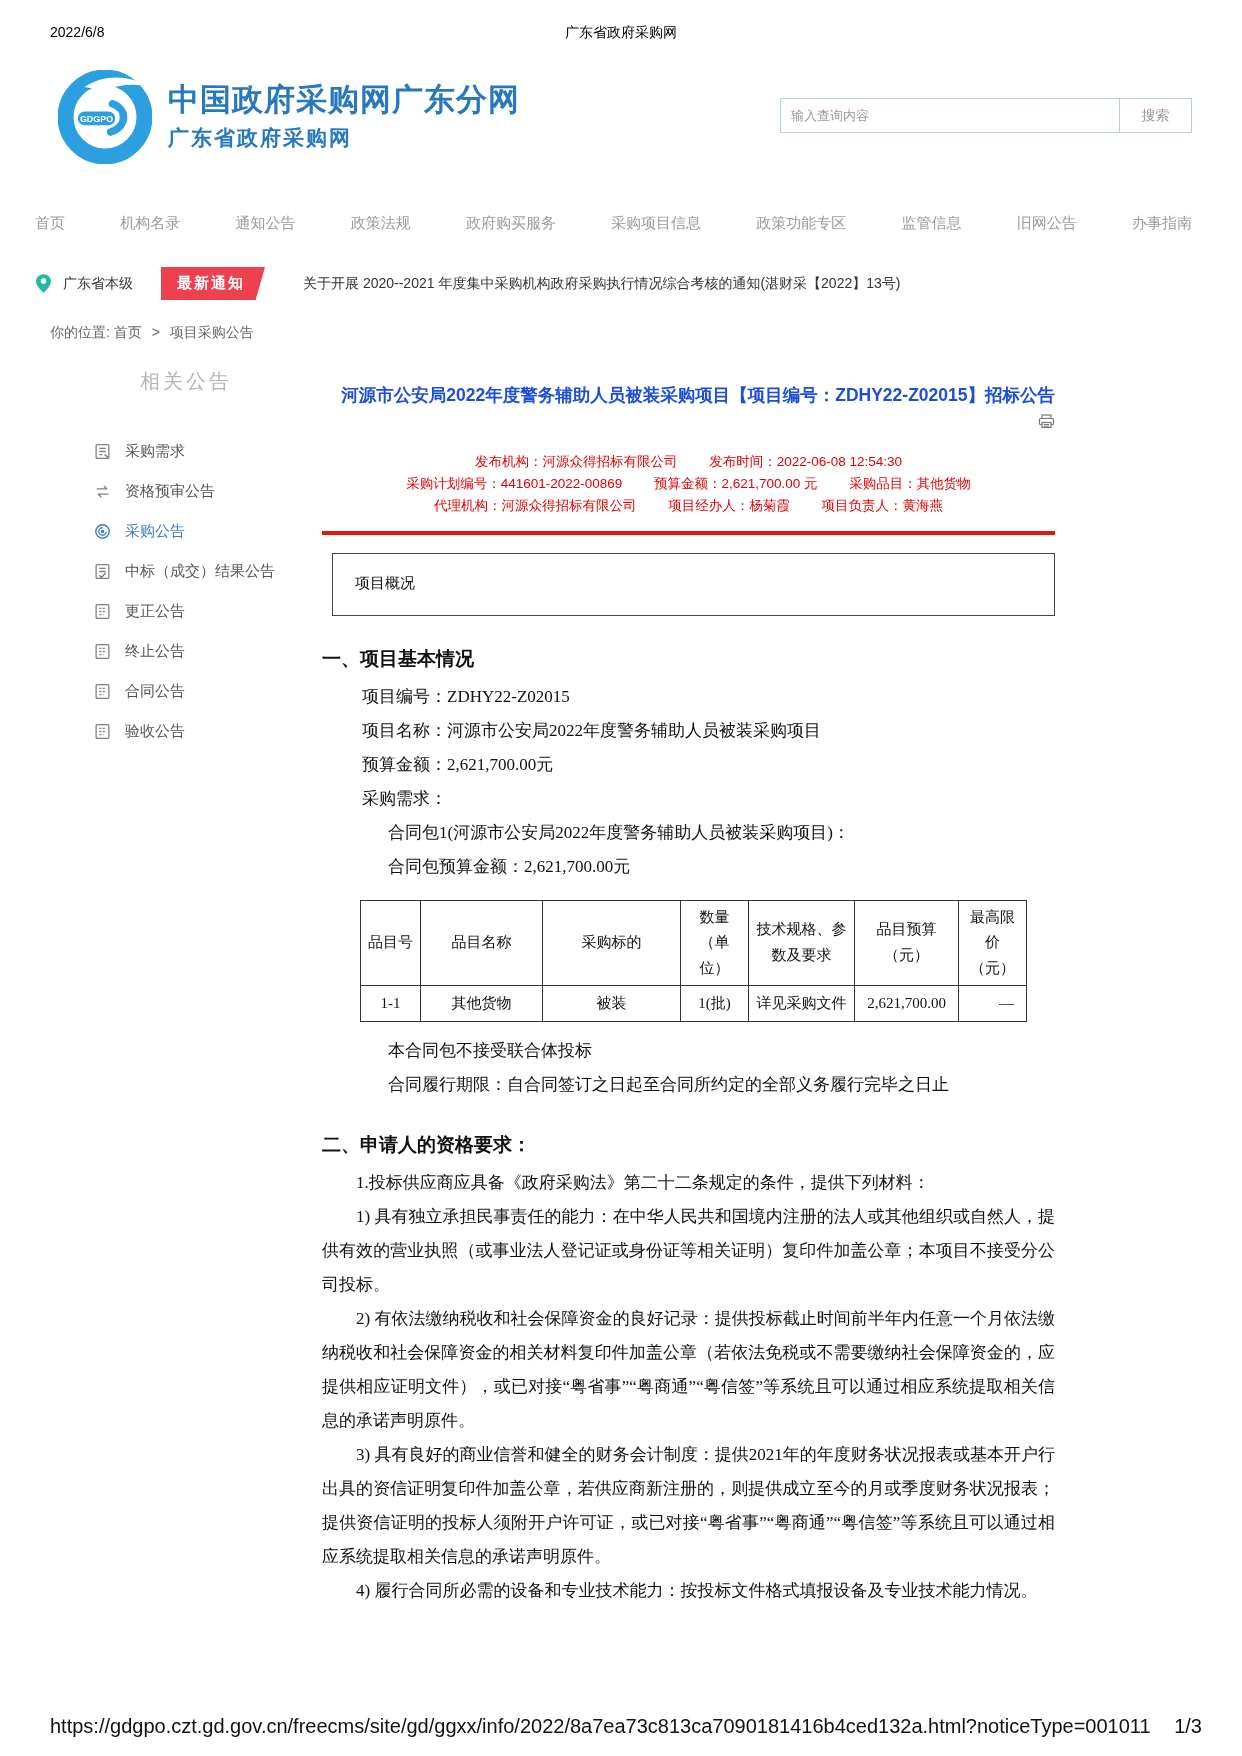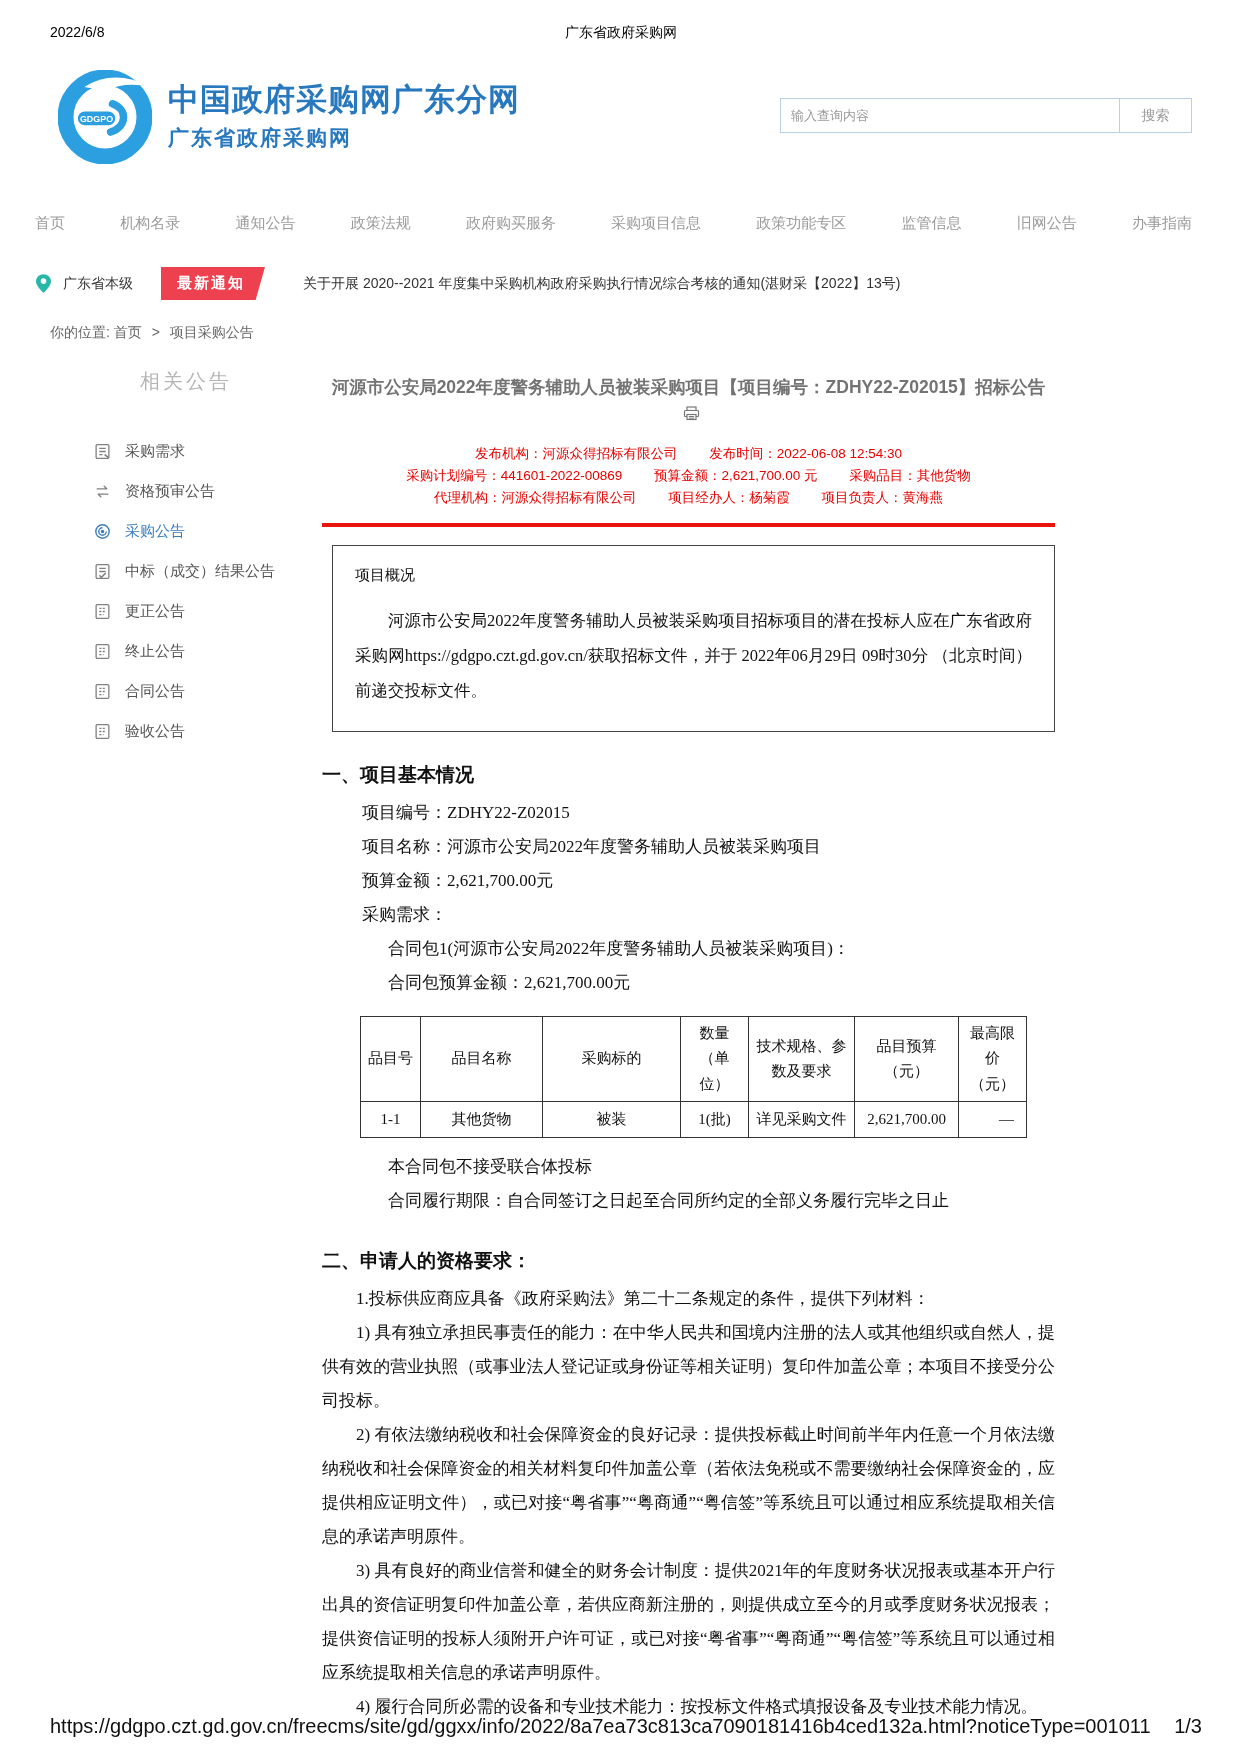--- a/index.html
+++ b/index.html
@@ -40,21 +40,21 @@
   .layout { display:flex; margin:4px 0 0 50px; }
   .sidebar { width:272px; flex-shrink:0; }
   .sidebar-title { color:#b5b5b5; font-size:20px; letter-spacing:3px; text-align:center; margin-top:22px; }
   .side-list { list-style:none; margin:36px 0 0; padding:0 0 0 44px;text-align:center; }
   .side-list li { display:flex; align-items:center; gap:14px; height:40px; font-size:15px; color:#555; cursor:pointer; }
   .side-list li svg { width:17px; height:17px; color:#808080; flex-shrink:0; }
   .side-list li.active { color:#3a7dbf; }
   .side-list li.active svg { color:#3a7dbf; }
   
   .main { flex:1; max-width:733px; }
-  .article-title { color:#737373; font-size:17.5px; font-weight:bold; text-align:center; margin-top:28px; line-height:1.5; }
+  .article-title { color:#1d4ed8; font-size:17.5px; font-weight:bold; text-align:right; margin-top:36px; line-height:1.5; }
   .printer-icon { display:inline-block; vertical-align:-2px; margin-left:6px; color:#777; }
   .meta { text-align:center; color:#e60000; font-size:13.5px; margin-top:14px; }
   .meta-row { line-height:22px; }
   .meta-row span { margin:0 14px; }
   .divider { height:4px; background:#e8150d; margin-top:14px; }
   
   .body-serif { font-family:"Liberation Serif","DejaVu Serif",serif; color:#111; }
   .overview-box { border:1px solid #444; margin:18px 0 0 10px; padding:20px 22px 22px; font-size:16.5px; }
   .overview-label { font-size:15px; }
   .overview-text { margin:18px 0 0; line-height:2.15; text-indent:2em; text-align:justify; }
@@ -245,21 +245,20 @@
         <span>项目负责人：黄海燕</span>
       </div>
     </div>
 
     <div class="divider"></div>
 
     <div class="body-serif">
 
       <div class="overview-box">
         <div class="overview-label">项目概况</div>
-        <p class="overview-text">河源市公安局2022年度警务辅助人员被装采购项目招标项目的潜在投标人应在广东省政府采购网https://gdgpo.czt.gd.gov.cn/获取招标文件，并于 2022年06月29日 09时30分 （北京时间）前递交投标文件。</p>
       </div>
 
       <div class="sec-heading">一、项目基本情况</div>
       <div class="line">项目编号：ZDHY22-Z02015</div>
       <div class="line">项目名称：河源市公安局2022年度警务辅助人员被装采购项目</div>
       <div class="line">预算金额：2,621,700.00元</div>
       <div class="line">采购需求：</div>
       <div class="line deep">合同包1(河源市公安局2022年度警务辅助人员被装采购项目)：</div>
       <div class="line deep">合同包预算金额：2,621,700.00元</div>
 

